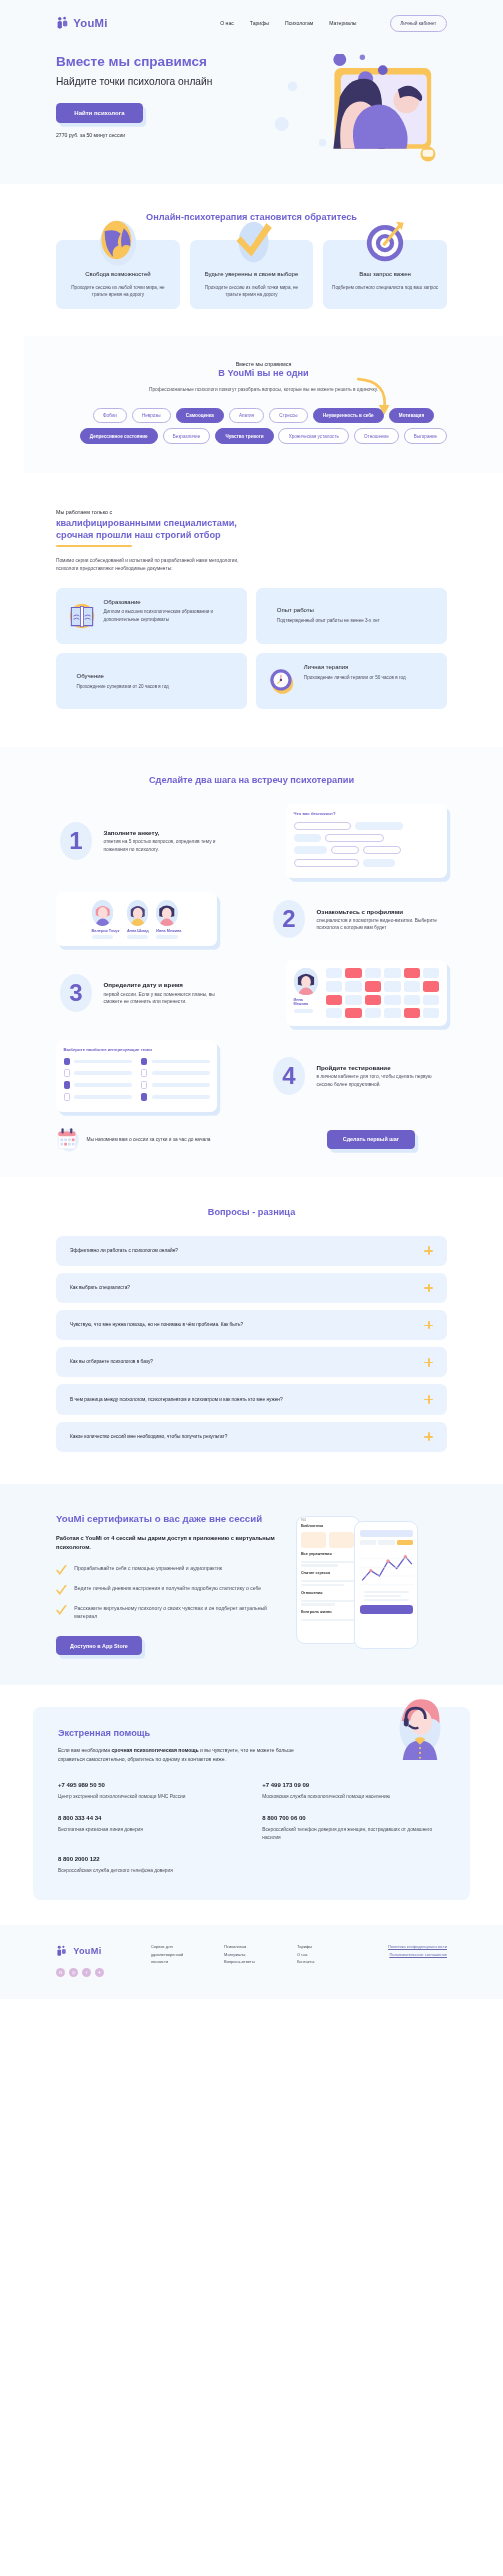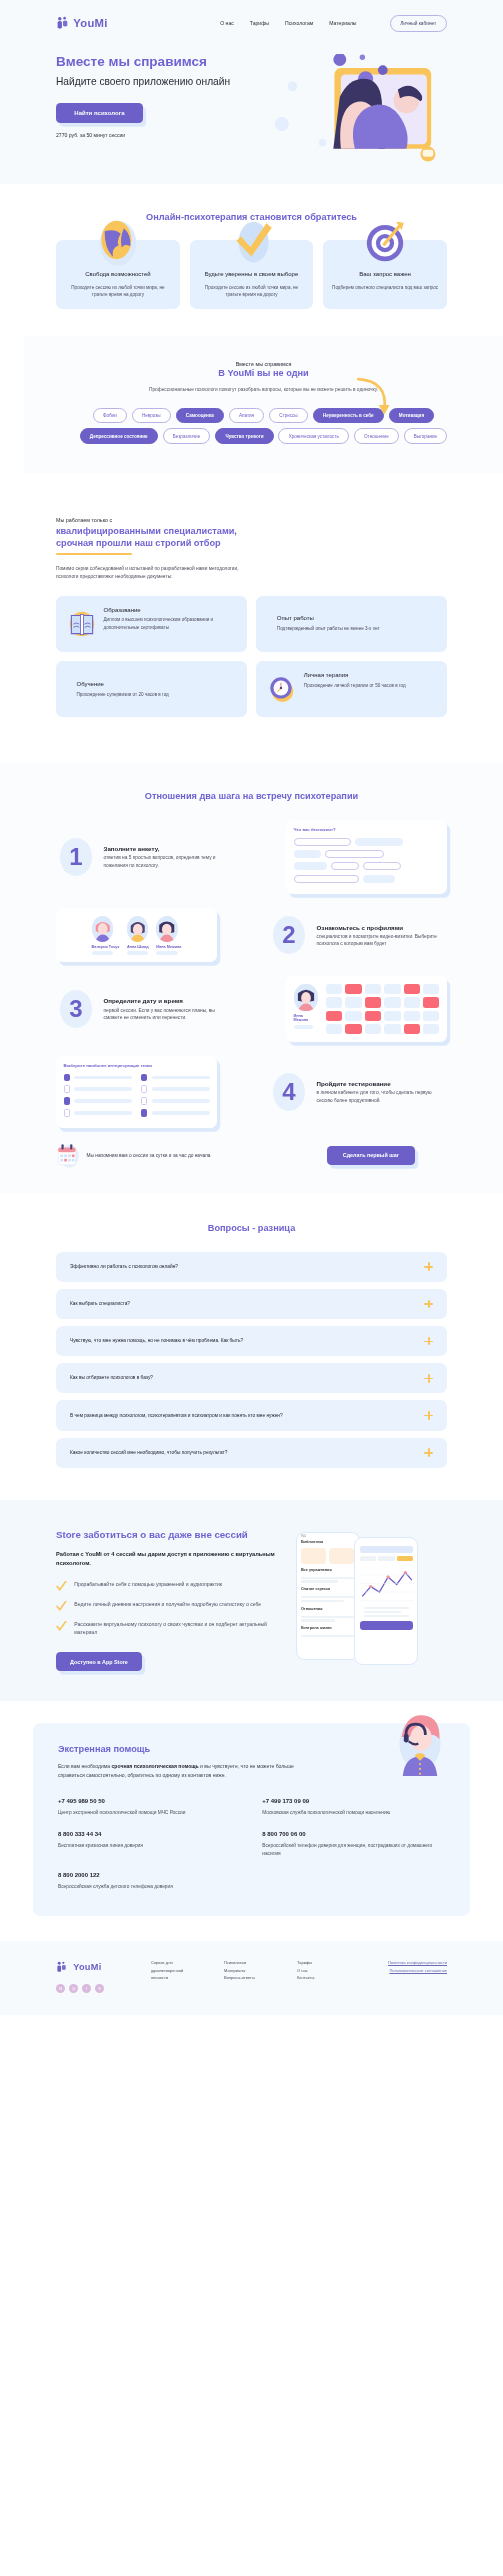--- a/index.html
+++ b/index.html
@@ -19,21 +19,21 @@
   *{box-sizing:border-box;}
   html,body{margin:0;padding:0;}
   body{
     width:503px;
     font-family:"Liberation Sans", sans-serif;
     background:#ffffff;
     color:var(--ink);
     -webkit-font-smoothing:antialiased;
   }
   .wrap{width:503px;margin:0 auto;position:relative;}
-  .container{width:391px;margin:16px auto;position:relative;}
+  .container{width:391px;margin:8px auto;position:relative;}
 
   
   .hero{background:#f7fafd;padding:0 0 21.5px 0;position:relative;overflow:hidden;}
   .nav{display:flex;align-items:center;width:391px;margin:0 auto;padding-top:15px;}
   .logo{display:flex;align-items:center;gap:3.2px;}
   .logo-mark{width:14px;height:14px;position:relative;}
   .logo-text{font-size:11.3px;font-weight:700;color:var(--purple);letter-spacing:0.3px;}
   .nav-links{display:flex;gap:16px;margin-left:auto;align-items:center;}
   .nav-links a{font-size:5.1px;color:#2c2c38;text-decoration:none;}
   .nav-cta{margin-left:17px;border:0.5px solid #b9b2e6;border-radius:9.7px;
@@ -202,21 +202,21 @@
         <a href="#">Тарифы</a>
         <a href="#">Психологам</a>
         <a href="#">Материалы</a>
         <button class="nav-cta">Личный кабинет</button>
       </div>
     </nav>
 
     <div class="hero-inner">
       <div class="hero-left">
         <h1 class="hero-title">Вместе мы справимся</h1>
-        <p class="hero-sub">Найдите своего приложению онлайн</p>
+        <p class="hero-sub">Найдите точки психолога онлайн</p>
         <button class="btn-primary">Найти психолога</button>
         <p class="hero-price">2770 руб. за 50 минут сессии</p>
       </div>
       <div class="hero-art">
         <svg width="172" height="113" viewBox="0 0 320 210">
           <circle cx="40" cy="60" r="9" fill="#e4eefc"></circle>
           <circle cx="20" cy="130" r="13" fill="#e4eefc"></circle>
           <circle cx="96" cy="165" r="7" fill="#e4eefc"></circle>
           <circle cx="128" cy="10" r="12" fill="#7a6ccf"></circle>
           <circle cx="170" cy="6" r="5" fill="#8c80d9"></circle>
@@ -366,21 +366,21 @@
           <div>
             <h4>Личная терапия</h4>
             <p>Прохождение личной терапии от 50 часов в год</p>
           </div>
         </div>
       </div>
     </div>
   </section>
 
   <section class="steps">
-    <h2 class="sec-title">Отношения два шага на встречу психотерапии</h2>
+    <h2 class="sec-title">Сделайте два шага на встречу психотерапии</h2>
 
     <div class="step">
       <div class="step-txt">
         <div class="num">
             <span>1</span>
           </div>
         <div>
           <h4>Заполните анкету,</h4>
           <p>ответив на 5 простых вопросов, определив тему и пожелания по психологу.</p>
         </div>
@@ -624,21 +624,21 @@
       <div class="faq-item">
         <div class="q">Какое количество сессий мне необходимо, чтобы получить результат?</div>
         <span class="plus"></span>
       </div>
     </div>
   </section>
 
   <section class="app">
     <div class="app-inner">
       <div class="app-left">
-        <h2>Store заботиться о вас даже вне сессий</h2>
+        <h2>YouMi сертификаты о вас даже вне сессий</h2>
         <p class="p1">Работая с YouMi от 4 сессий мы дарим доступ к приложению с виртуальным психологом.</p>
 
         <div class="feat">
           <span class="tick">
             <svg width="10.8" height="10.8" viewBox="0 0 20 20">
                 <path d="M2 10 l5 6 l11 -15" stroke="#f9c55a" stroke-width="3" fill="none" stroke-linecap="round"></path>
               </svg>
           </span>
           <p>Прорабатывайте себя с помощью упражнений и аудиопрактик</p>
         </div>

